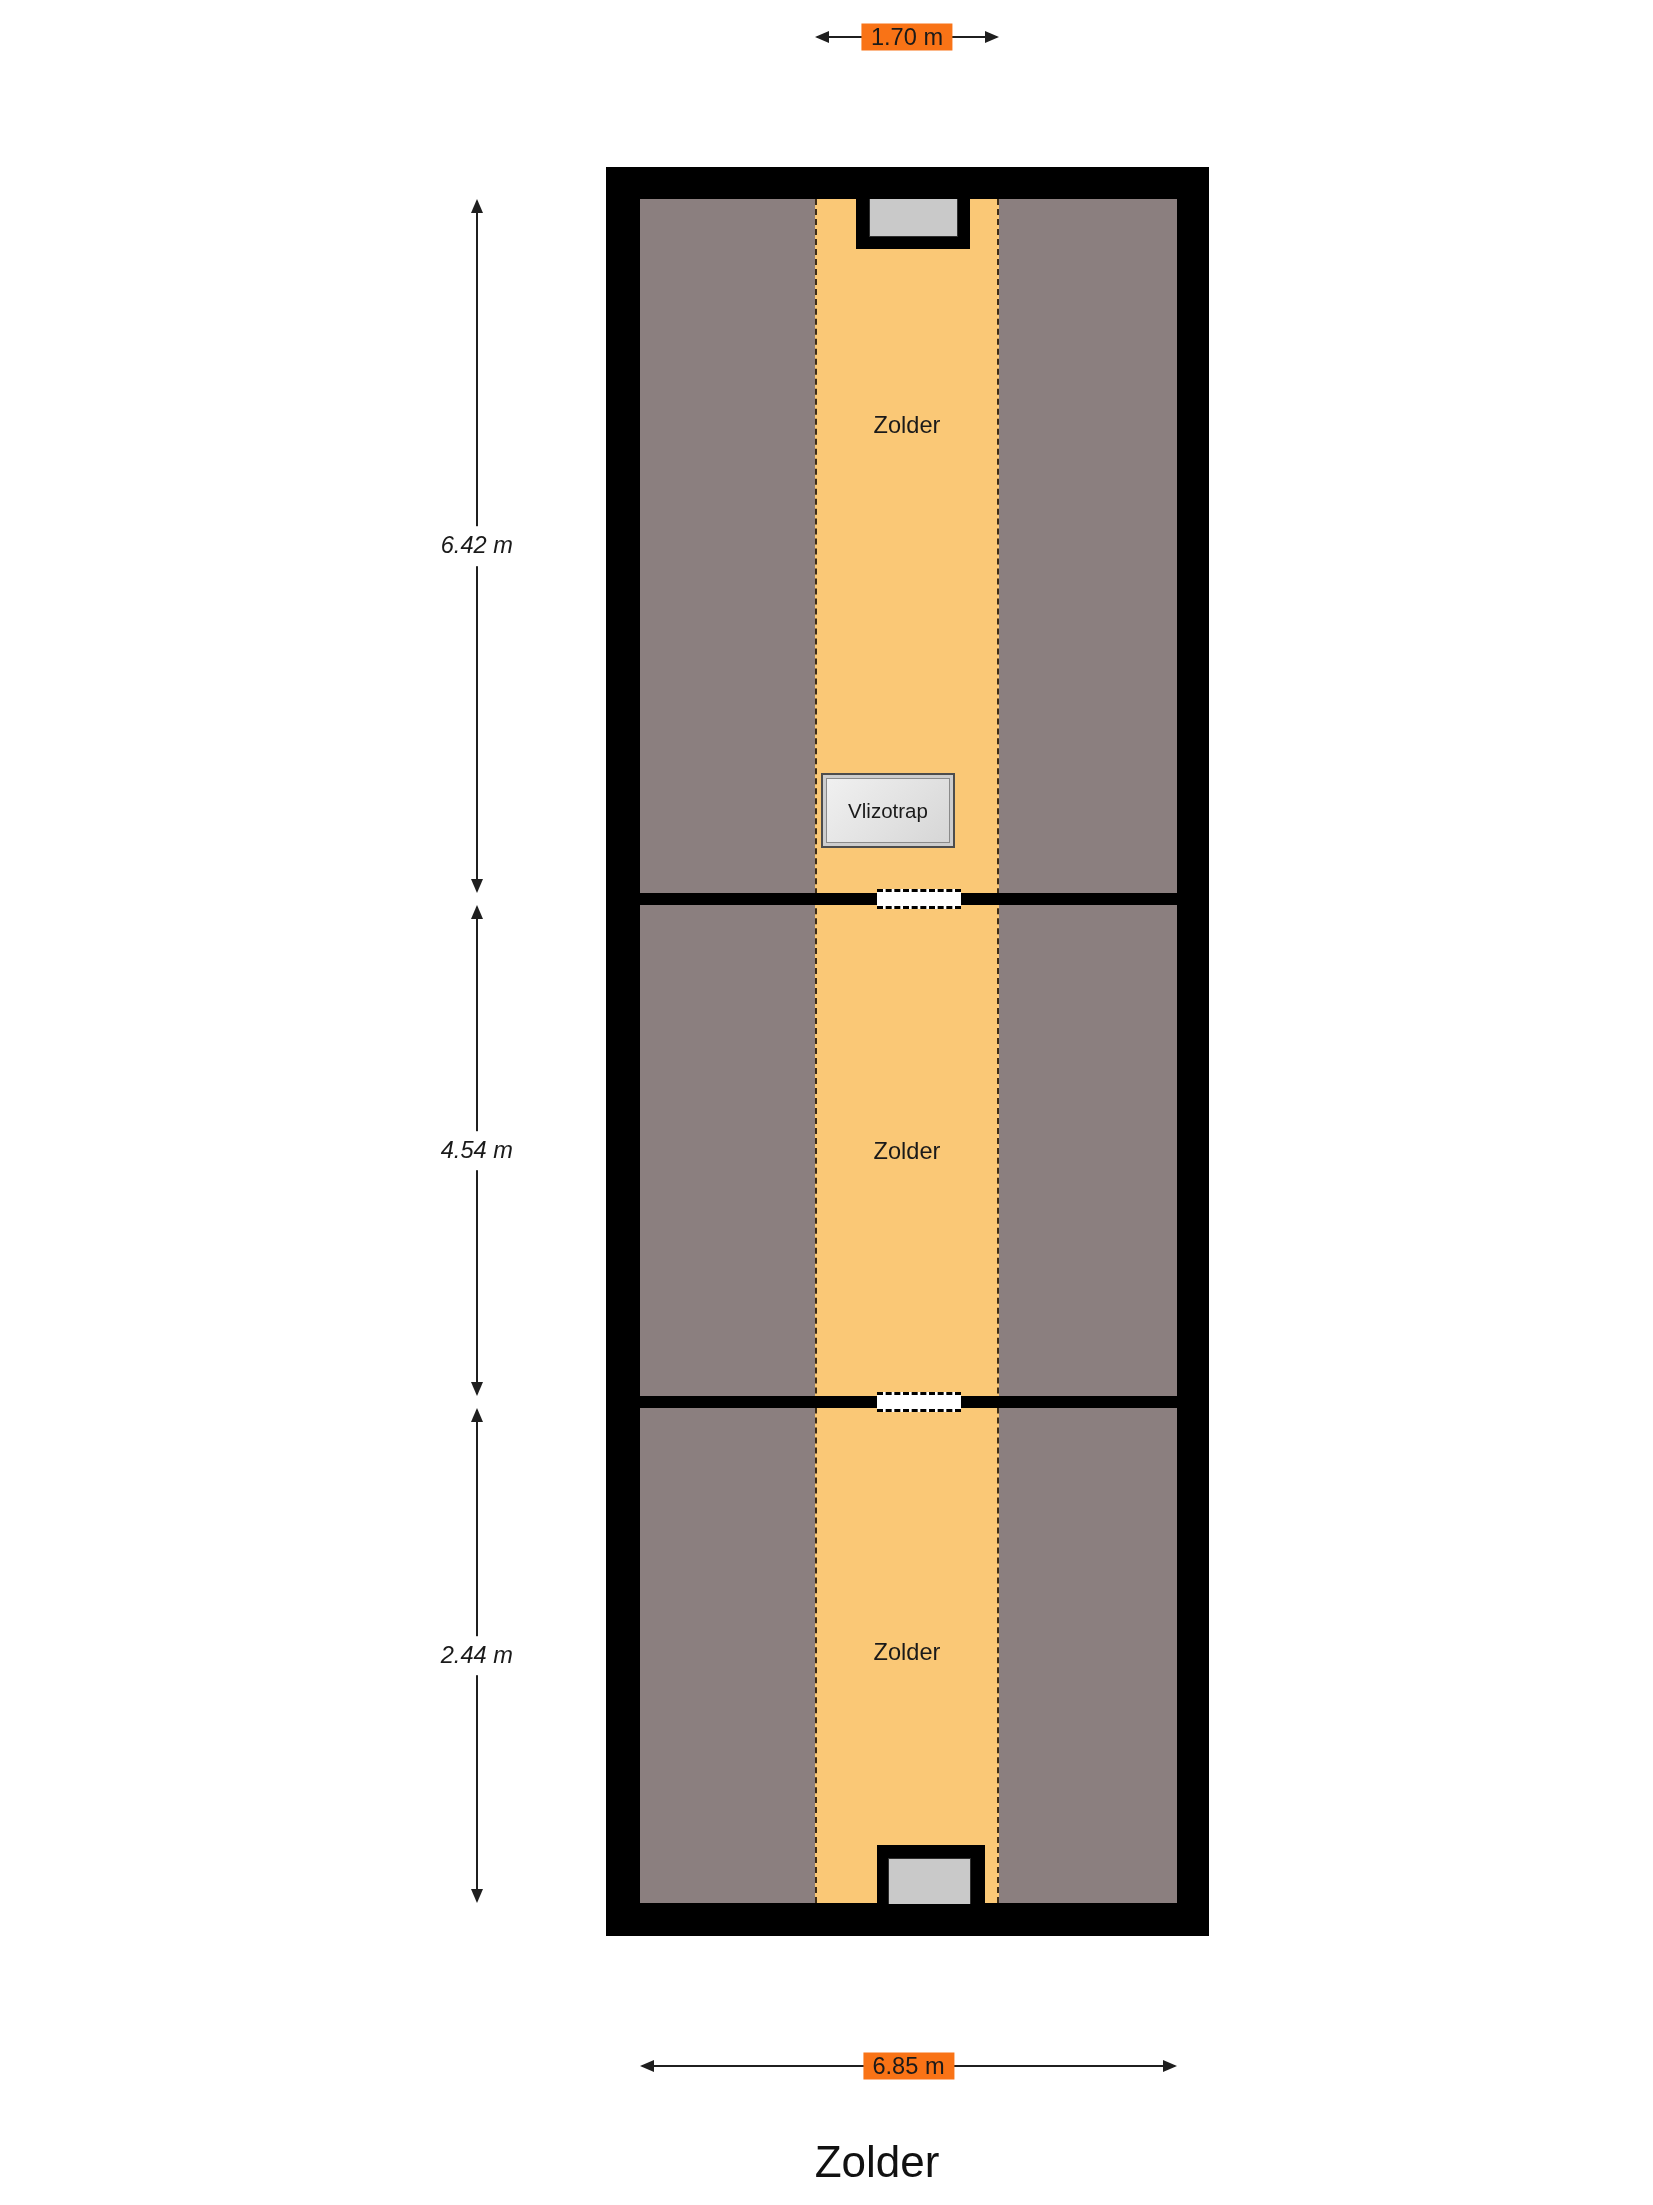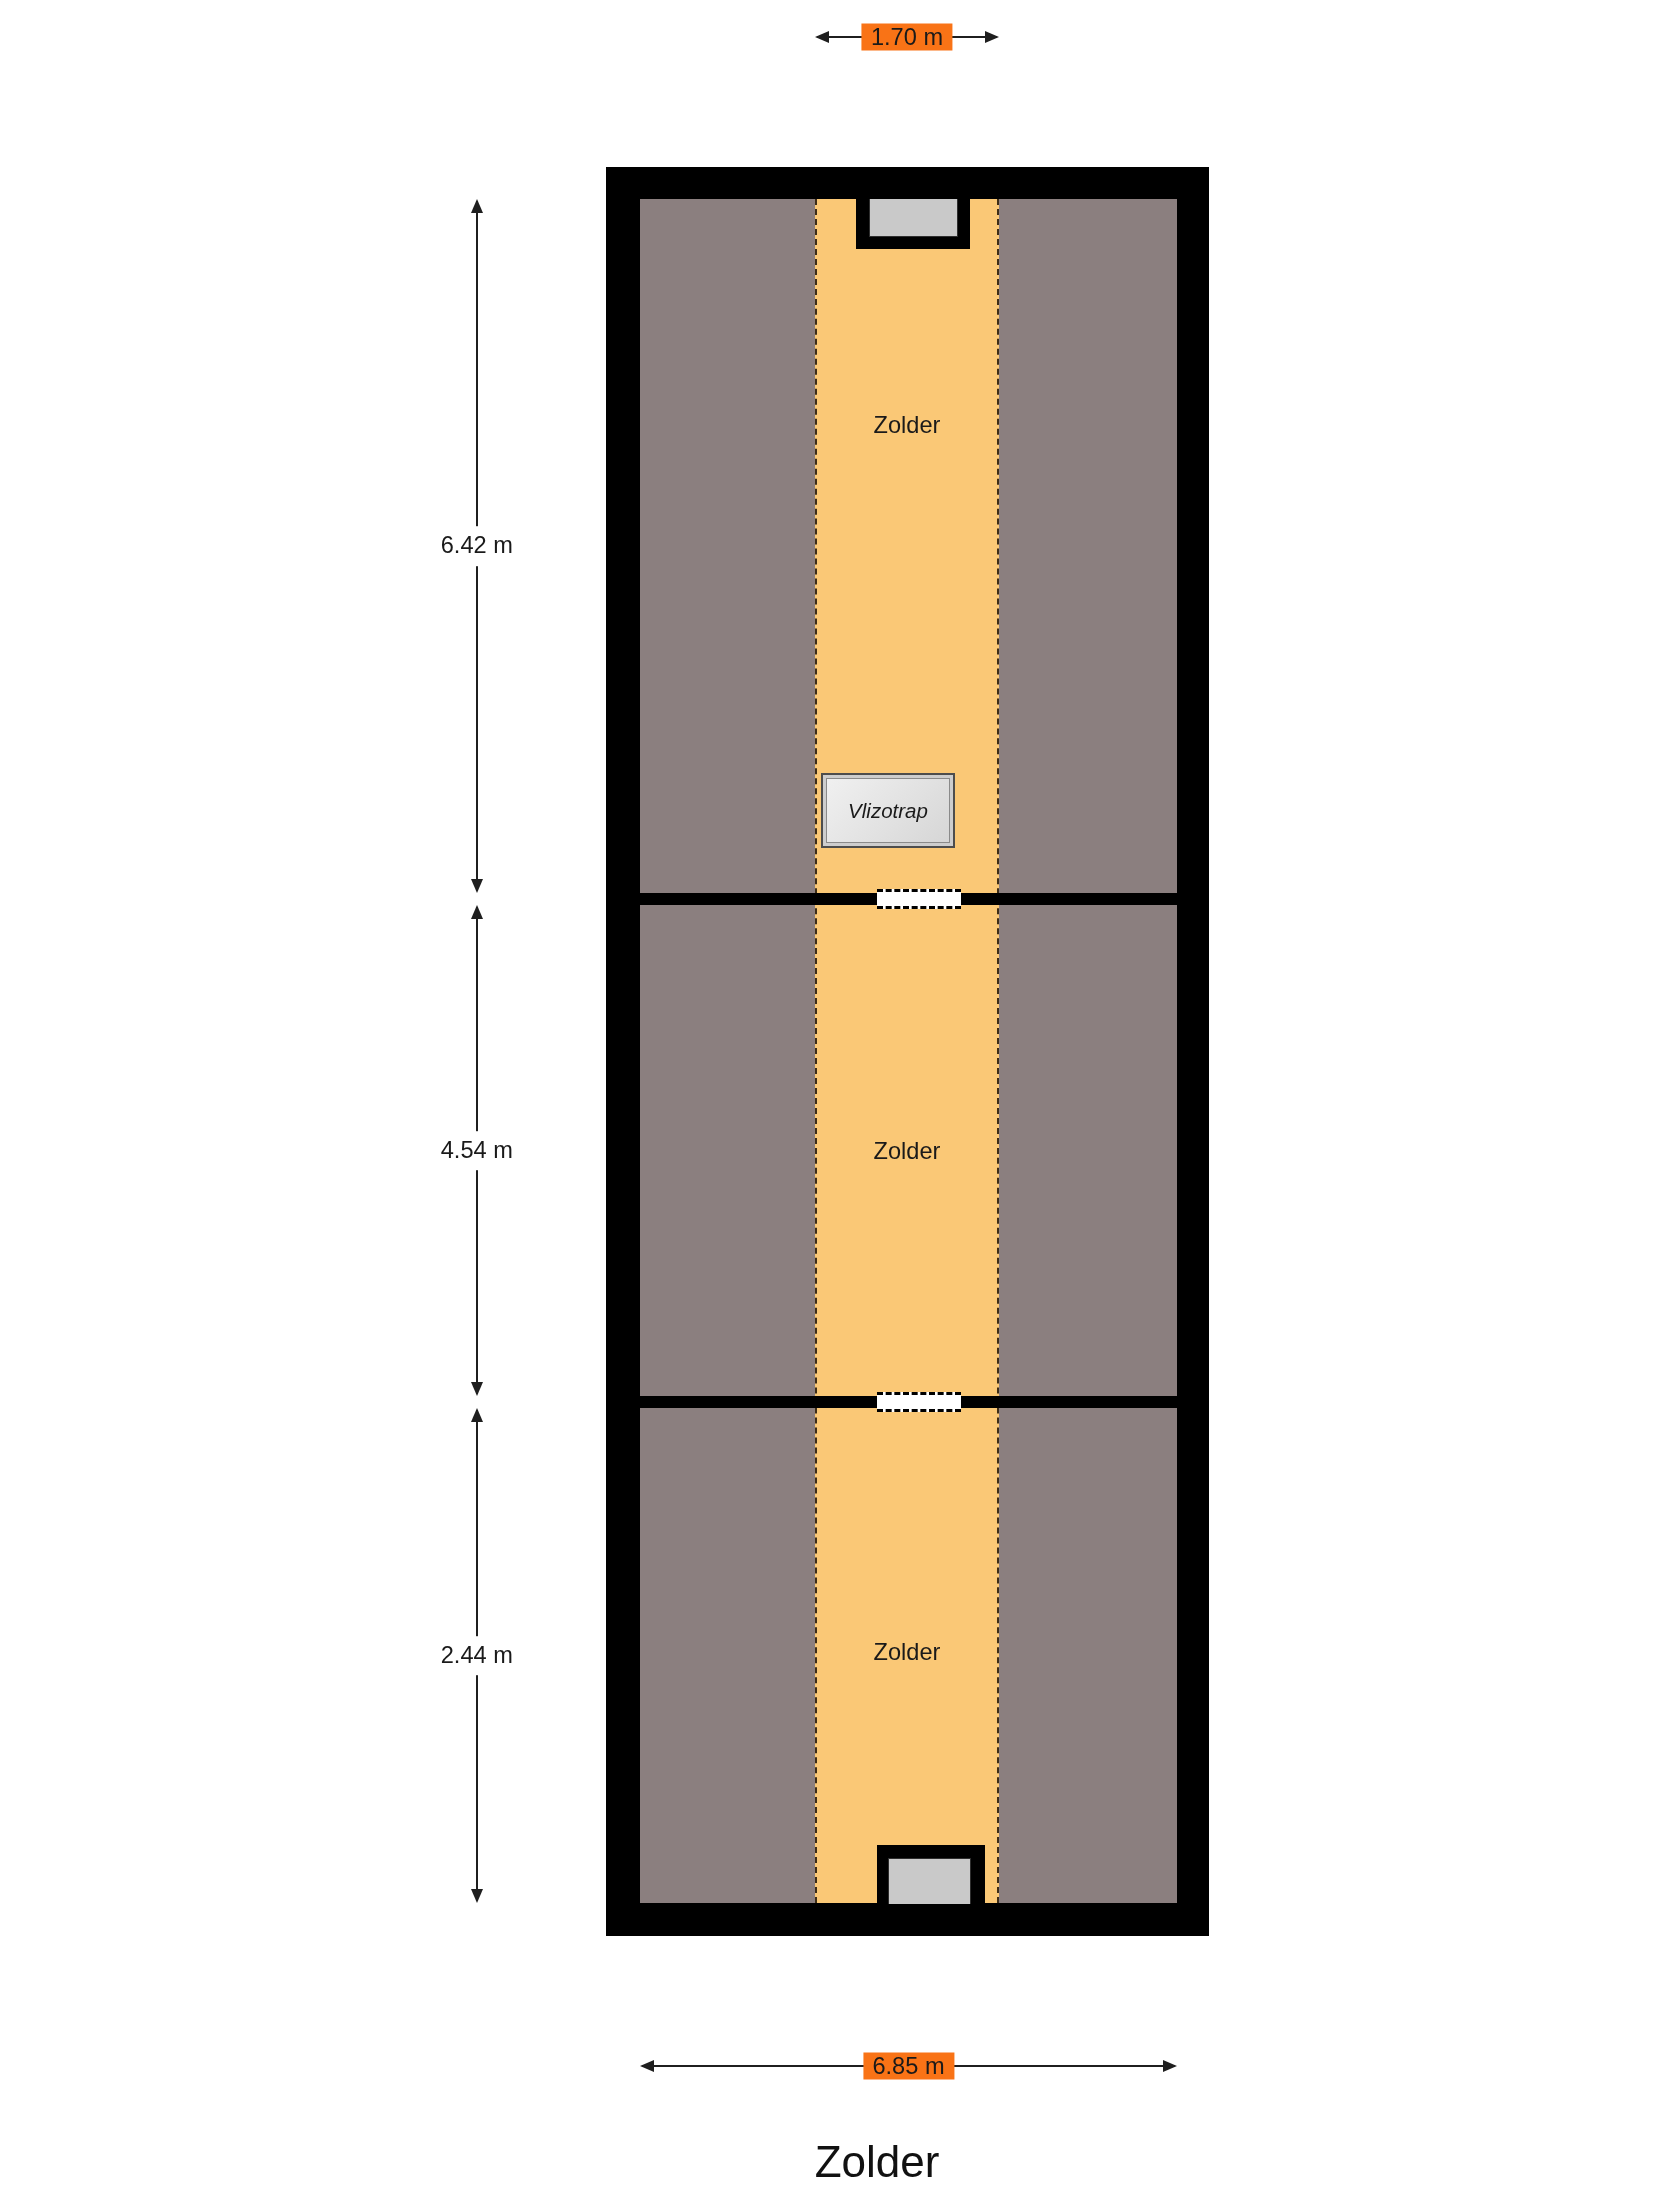--- a/index.html
+++ b/index.html
@@ -41,21 +41,21 @@
   
   .vlizotrap {
     left:821px; top:773px; width:134px; height:75px; box-sizing:border-box;
     background:#cdcdcd; border:2.4px solid #4d4d4d; padding:3.2px;
   }
   .vlizotrap-inner {
     width:100%; height:100%; box-sizing:border-box;
     border:0.8px solid #8a8a8a;
     background:linear-gradient(135deg,#f0f0f0 0%,#e2e2e2 55%,#d6d6d6 100%);
     display:flex; align-items:center; justify-content:center;
-    font-size:20.5px; color:#1a1a1a;font-style:italic;
+    font-size:20.5px; color:#1a1a1a;
   }
 
   
   .room-label {
     transform:translate(-50%,-50%); font-size:23.6px; color:#1a1a1a; white-space:nowrap;
   }
   .room-label-1 { left:907px; top:425px; }
   .room-label-2 { left:907px; top:1151px; }
   .room-label-3 { left:907px; top:1652px; }
 
@@ -71,21 +71,21 @@
   .hdim-top { left:815px; top:25px; width:184px; }
   .hdim-bottom { left:640px; top:2054px; width:537px; }
 
   .vdim { width:23.6px; }
   .vdim .line { position:absolute; top:1.6px; bottom:1.6px; left:11px; width:1.6px; background:#1f1f1f; }
   .vdim .arrow-n { position:absolute; top:0; left:5.5px; width:0; height:0;
     border-left:6.3px solid transparent; border-right:6.3px solid transparent; border-bottom:14px solid #1f1f1f; }
   .vdim .arrow-s { position:absolute; bottom:0; left:5.5px; width:0; height:0;
     border-left:6.3px solid transparent; border-right:6.3px solid transparent; border-top:14px solid #1f1f1f; }
   .vdim .dim-label { position:absolute; left:11.8px; top:50%; transform:translate(-50%,-50%);
-    background:#fff; padding:6.3px 4.7px; font-size:23.6px; white-space:nowrap; }
+    background:#fff; padding:6.3px 4.7px; font-size:23.6px; white-space:nowrap;font-style:italic; }
   .vdim-1 { left:465px; top:199px;  height:694px; }
   .vdim-2 { left:465px; top:905px; height:491px; }
   .vdim-3 { left:465px; top:1408px; height:495px; }
 
   
   .plan-title {
     left:877px; top:2162px; transform:translate(-50%,-50%);
     font-size:44px; color:#111; white-space:nowrap;
   }
 </style>

